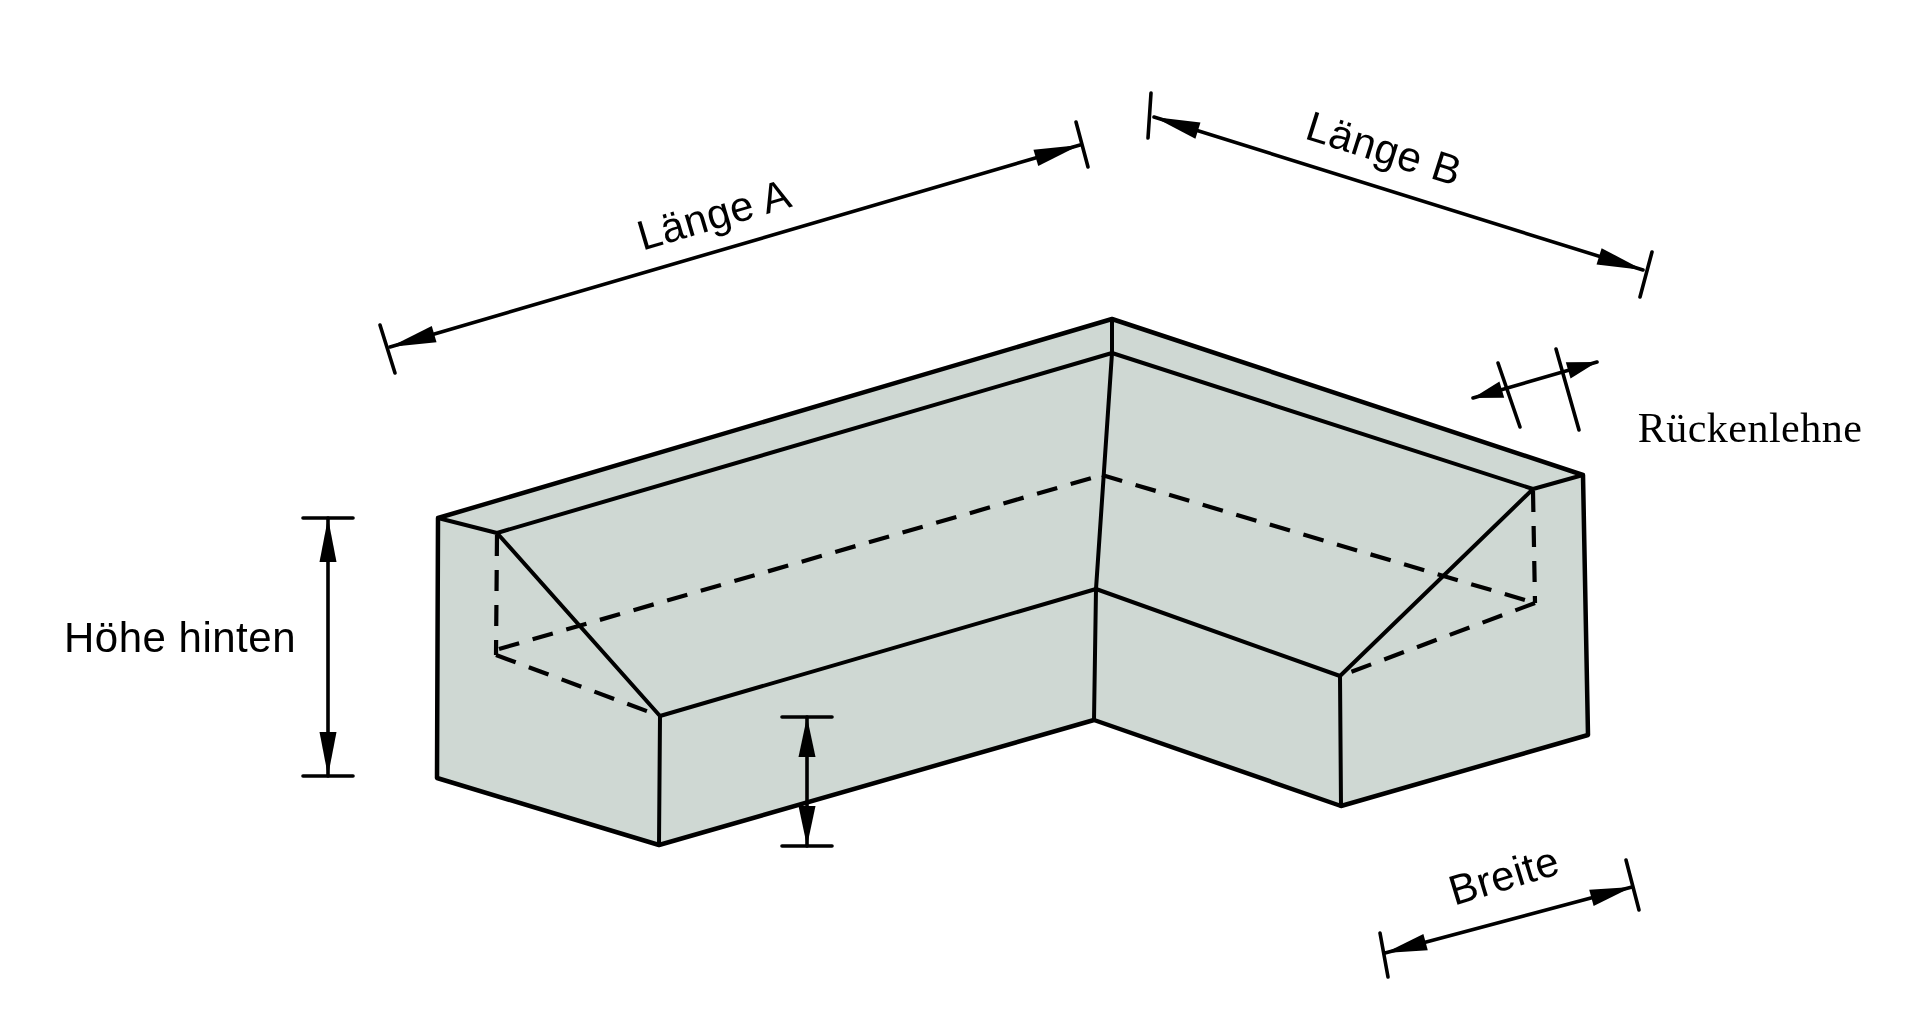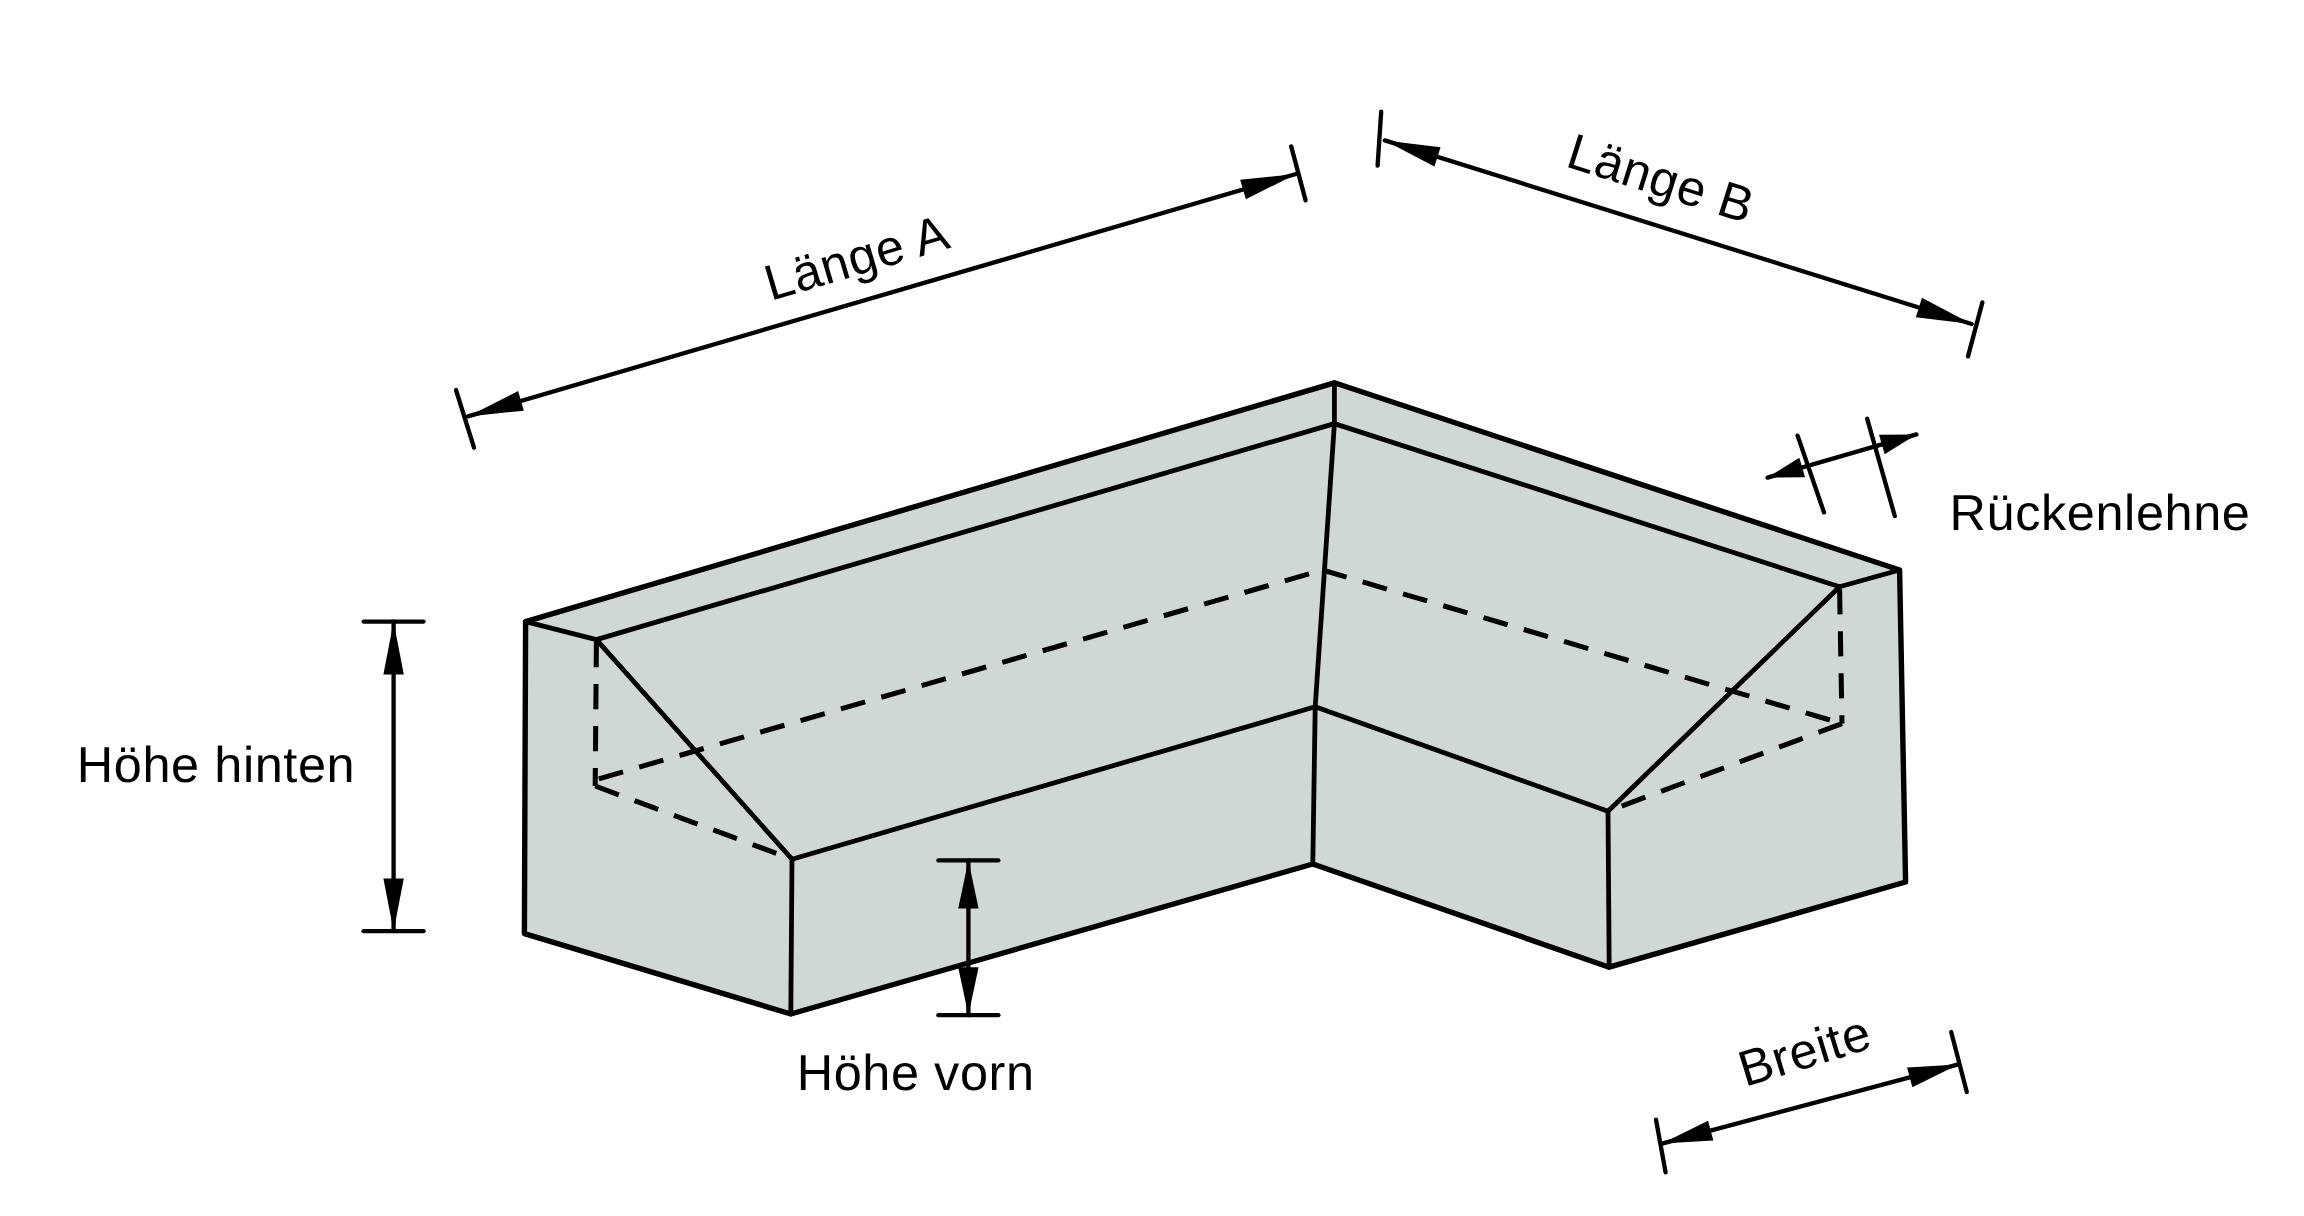--- a/index.html
+++ b/index.html
@@ -85,16 +85,15 @@
       <line x1="1473" y1="398" x2="1597" y2="362" stroke="#000000" stroke-width="3.6" stroke-linecap="round"></line>
       <line x1="1498" y1="363" x2="1520" y2="427" stroke="#000000" stroke-width="3.6" stroke-linecap="round"></line>
       <line x1="1556" y1="349" x2="1579" y2="430" stroke="#000000" stroke-width="3.6" stroke-linecap="round"></line>
       <polygon points="1473,398 1499.440500146265,381.47275122667554 1504.1802734589523,397.7986370814872" fill="#000000"></polygon>
       <polygon points="1597,362 1570.559499853735,378.52724877332446 1565.8197265410477,362.2013629185128" fill="#000000"></polygon>
     </svg>
 
 <div class="dim-label" style="left: 714px; top: 215px; transform: translate(-50%, -50%) rotate(-16.5deg);">Länge A</div>
     <div class="dim-label" style="left: 1384px; top: 149px; transform: translate(-50%, -50%) rotate(17.5deg);">Länge B</div>
     <div class="dim-label" style="left: 180px; top: 638px; transform: translate(-50%, -50%) rotate(0deg);">Höhe hinten</div>
-    <div class="dim-label" style="left: 763px; top: 894px; transform: translate(-50%, -50%) rotate(0deg);">Höhe vorn</div>
     <div class="dim-label" style="left: 1504px; top: 876px; transform: translate(-50%, -50%) rotate(-17deg);">Breite</div>
-    <div class="dim-label" style="left: 1750px; top: 428px; transform: translate(-50%, -50%) rotate(0deg);">Rückenlehne</div>
+    <div class="dim-label" style="left: 1750px; top: 428px; transform: translate(-50%, -50%) rotate(0deg); font-family: Liberation Serif, serif;">Rückenlehne</div>
   </div>
 
 </body></html>

